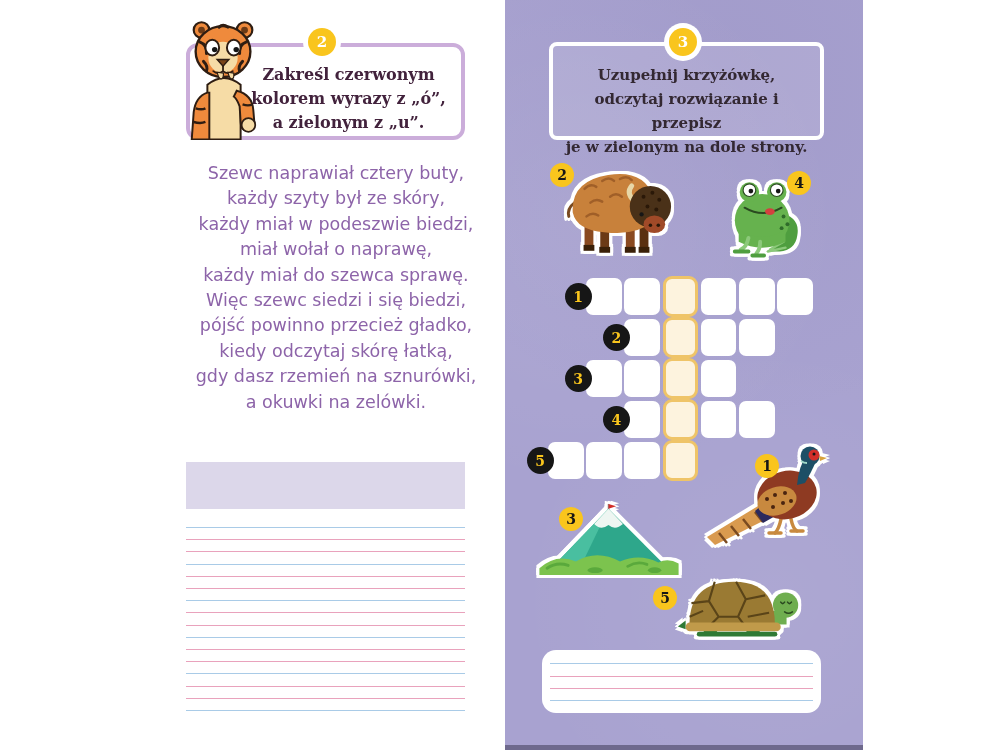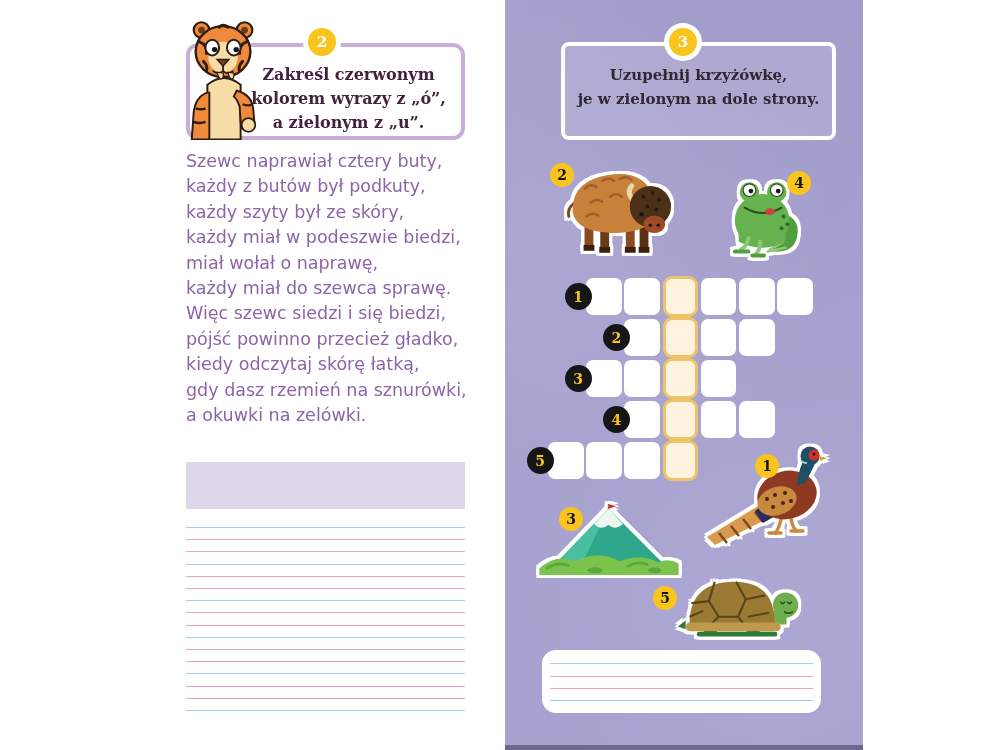--- a/index.html
+++ b/index.html
@@ -13,40 +13,40 @@
      border:4px solid #cbadda;border-radius:12px;background:#fff;box-sizing:border-box;}
   .inst-box-left .inst-text{position:absolute;left:50px;right:4px;top:16px;text-align:center;
      font-family:"DejaVu Serif",serif;font-weight:700;font-size:16px;line-height:24px;color:#42223c;}
 
   .badge-yellow{position:absolute;width:28px;height:28px;border-radius:50%;background:#f9c51d;
      color:#ffffff;font-family:"DejaVu Serif",serif;font-weight:700;font-size:15px;
      display:flex;align-items:center;justify-content:center;box-shadow:0 0 0 5px #ffffff;z-index:5;}
 
   .tiger{position:absolute;left:180px;top:14px;z-index:6;}
 
-  .poem{position:absolute;left:186px;top:149px;width:300px;}
+  .poem{position:absolute;left:186px;top:161px;width:300px;text-align:center;}
   .poem-line{font-size:17.5px;line-height:25.4px;color:#8d64a9;}
 
   .prompt-box{position:absolute;left:186px;top:462px;width:279px;height:47px;background:#dcd7ea;
      display:flex;flex-direction:column;justify-content:center;text-align:center;
      font-family:"DejaVu Serif",serif;font-weight:700;font-size:15.5px;line-height:22px;color:#332033;}
 
   .writing-lines{position:absolute;left:186px;top:521px;width:279px;height:196px;}
   .rule-line{position:absolute;left:0;width:100%;height:1px;}
   .rule-line.blue{background:#a9cbe7;}
   .rule-line.pink{background:#e9a2bc;}
 
   
   .right-page{position:absolute;left:505px;top:0;width:358px;height:750px;background:#a8a2d0;
      background-image:radial-gradient(circle at 20% 30%,rgba(255,255,255,.07),rgba(255,255,255,0) 45%),
                       radial-gradient(circle at 75% 80%,rgba(255,255,255,.06),rgba(255,255,255,0) 40%),
                       radial-gradient(circle at 60% 10%,rgba(90,80,140,.08),rgba(90,80,140,0) 50%);}
   .right-page::after{content:"";position:absolute;left:0;bottom:0;width:100%;height:5px;background:#6e698d;}
 
-  .inst-box-right{position:absolute;left:56px;top:42px;width:275px;height:98px;
+  .inst-box-right{position:absolute;left:44px;top:42px;width:275px;height:98px;
      border:4px solid #ffffff;border-radius:8px;background:rgba(255,255,255,0.12);box-sizing:border-box;}
   .inst-box-right .inst-text{position:absolute;left:4px;right:4px;top:17px;text-align:center;
      font-family:"DejaVu Serif",serif;font-weight:700;font-size:15px;line-height:24px;color:#332832;}
 
   .sticker{position:absolute;}
   .sticker svg{filter:drop-shadow(3px 0 0 #fff) drop-shadow(-3px 0 0 #fff)
                drop-shadow(0 3px 0 #fff) drop-shadow(0 -3px 0 #fff);}
   .badge-num{position:absolute;width:24px;height:24px;border-radius:50%;background:#f9c51d;
      color:#161616;font-family:"DejaVu Serif",serif;font-weight:700;font-size:14px;
      display:flex;align-items:center;justify-content:center;z-index:8;}
@@ -101,21 +101,20 @@
         <circle cx="57.5" cy="36" r="2.8" fill="#161616"></circle>
         <path d="M38,46 L50,46 L44,53 Z" fill="#7a4418" stroke="#2e1d12" stroke-width="1.5"></path>
         <path d="M44,53 L44,58 M44,58 Q39,62 34,58 M44,58 Q49,62 54,58" stroke="#2e1d12" stroke-width="1.8" fill="none" stroke-linecap="round"></path>
         <path d="M38,59 q1.5,7 4,7 q2.5,0 2.5,-6 Z" fill="#f6dca6" stroke="#2e1d12" stroke-width="1.2"></path>
         <path d="M49,59 q1.5,7 4,7 q2.5,0 2,-6 Z" fill="#f6dca6" stroke="#2e1d12" stroke-width="1.2"></path>
       </svg>
     </div>
 
     <div class="poem">
         <div class="poem-line">Szewc naprawiał cztery buty,</div>
-        <div class="poem-line">każdy z butów był podkuty,</div>
         <div class="poem-line">każdy szyty był ze skóry,</div>
         <div class="poem-line">każdy miał w podeszwie biedzi,</div>
         <div class="poem-line">miał wołał o naprawę,</div>
         <div class="poem-line">każdy miał do szewca sprawę.</div>
         <div class="poem-line">Więc szewc siedzi i się biedzi,</div>
         <div class="poem-line">pójść powinno przecież gładko,</div>
         <div class="poem-line">kiedy odczytaj skórę łatką,</div>
         <div class="poem-line">gdy dasz rzemień na sznurówki,</div>
         <div class="poem-line">a okuwki na zelówki.</div>
       </div>
@@ -141,20 +140,21 @@
         <div class="rule-line pink" style="top: 176.8px;"></div>
         <div class="rule-line blue" style="top: 189px;"></div>
       </div>
   </div>
 
   <div class="right-page">
 
     <div class="inst-box-right">
       <div class="inst-text">
         <div>Uzupełnij krzyżówkę,</div>
+        <div>odczytaj rozwiązanie i przepisz</div>
         <div>je w zielonym na dole strony.</div>
       </div>
     </div>
     <div class="badge-yellow" style="left:164px;top:28px;">
       <span>3</span>
     </div>
 
     <div class="sticker" style="left:52px;top:160px;">
       <svg width="118" height="100" viewBox="0 0 120 95">
         <path d="M18,40 q-8,6 -6,14" stroke="#7a4a20" stroke-width="3" fill="none" stroke-linecap="round"></path>

